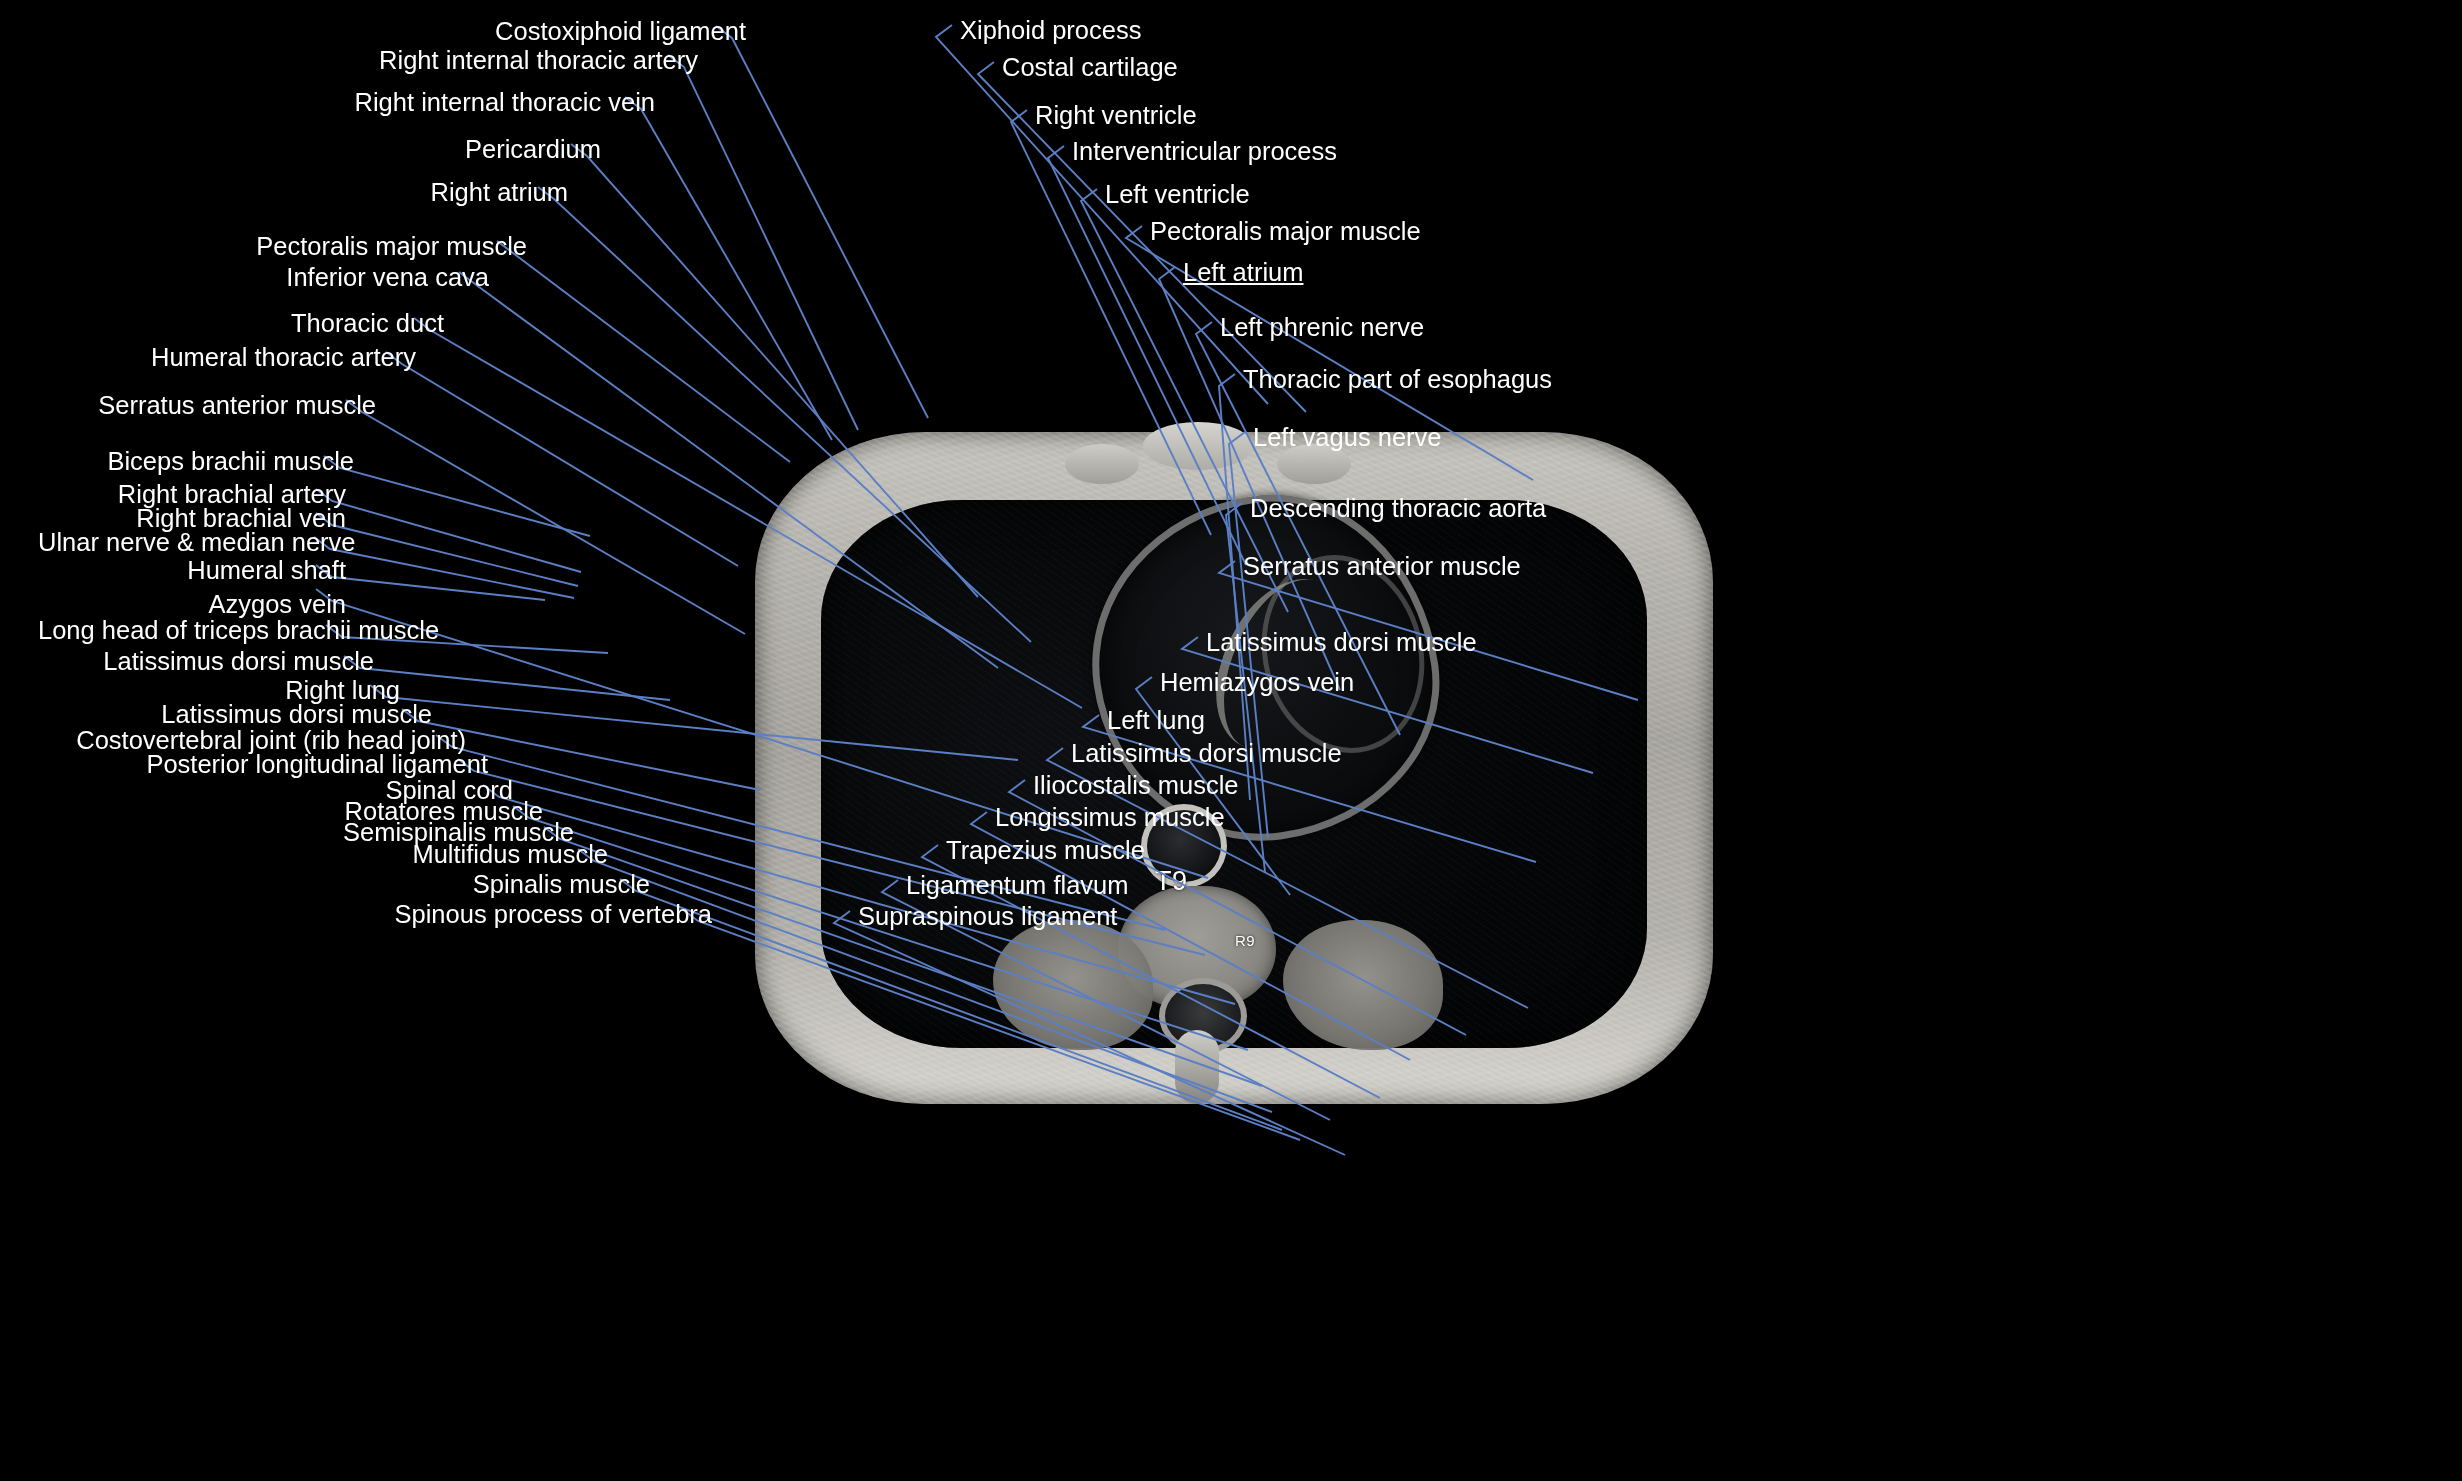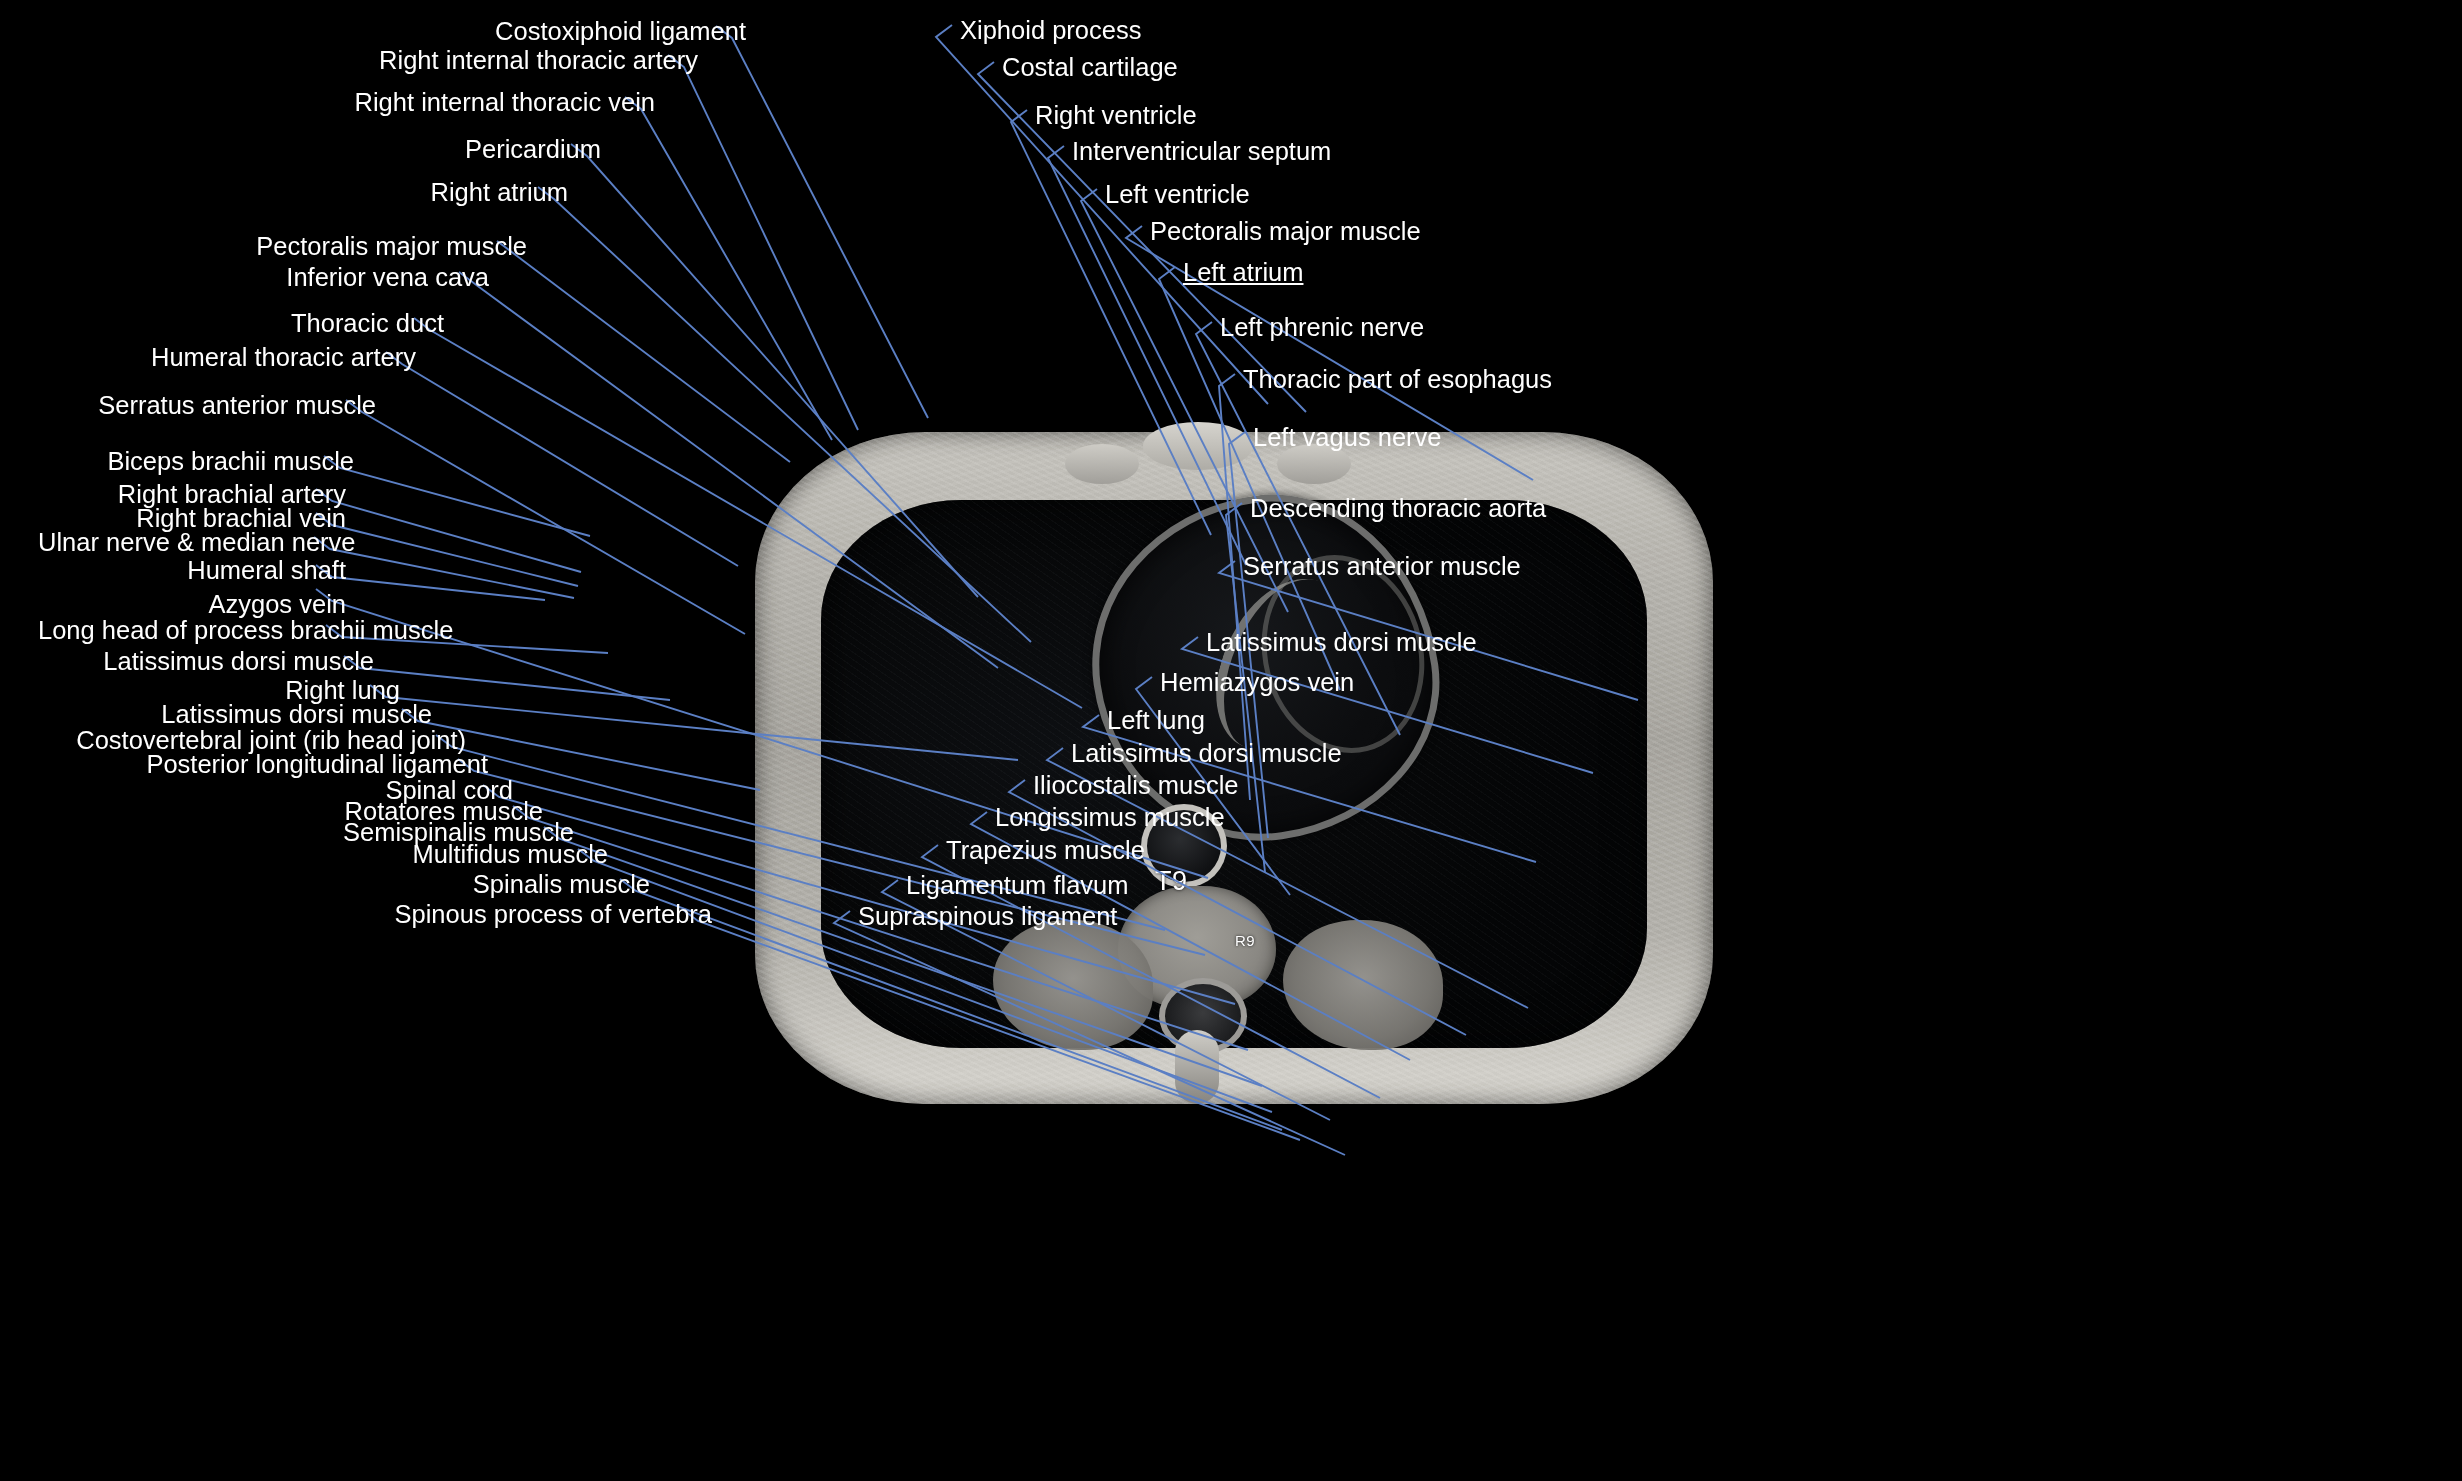--- a/index.html
+++ b/index.html
@@ -293,36 +293,36 @@
       <div class="lbl r" style="top: 265px; left: 0px; width: 451px;">Inferior vena cava</div>
       <div class="lbl r" style="top: 311px; left: 0px; width: 406px;">Thoracic duct</div>
       <div class="lbl r" style="top: 345px; left: 0px; width: 378px;">Humeral thoracic artery</div>
       <div class="lbl r" style="top: 393px; left: 0px; width: 338px;">Serratus anterior muscle</div>
       <div class="lbl r" style="top: 449px; left: 0px; width: 316px;">Biceps brachii muscle</div>
       <div class="lbl r" style="top: 482px; left: 0px; width: 308px;">Right brachial artery</div>
       <div class="lbl r" style="top: 506px; left: 0px; width: 308px;">Right brachial vein</div>
       <div class="lbl r" style="top: 530px; left: 0px; width: 306px;">Ulnar nerve &amp; median nerve</div>
       <div class="lbl r" style="top: 558px; left: 0px; width: 308px;">Humeral shaft</div>
       <div class="lbl r" style="top: 564px; left: 0px; width: 308px; margin-top: 28px;">Azygos vein</div>
-      <div class="lbl r" style="top: 618px; left: 0px; width: 318px;">Long head of process brachii muscle</div>
+      <div class="lbl r" style="top: 618px; left: 0px; width: 318px;">Long head of triceps brachii muscle</div>
       <div class="lbl r" style="top: 649px; left: 0px; width: 336px;">Latissimus dorsi muscle</div>
       <div class="lbl r" style="top: 678px; left: 0px; width: 362px;">Right lung</div>
       <div class="lbl r" style="top: 702px; left: 0px; width: 394px;">Latissimus dorsi muscle</div>
       <div class="lbl r" style="top: 728px; left: 0px; width: 428px;">Costovertebral joint (rib head joint)</div>
       <div class="lbl r" style="top: 752px; left: 0px; width: 450px;">Posterior longitudinal ligament</div>
       <div class="lbl r" style="top: 778px; left: 0px; width: 475px;">Spinal cord</div>
       <div class="lbl r" style="top: 799px; left: 0px; width: 505px;">Rotatores muscle</div>
       <div class="lbl r" style="top: 820px; left: 0px; width: 536px;">Semispinalis muscle</div>
       <div class="lbl r" style="top: 842px; left: 0px; width: 570px;">Multifidus muscle</div>
       <div class="lbl r" style="top: 872px; left: 0px; width: 612px;">Spinalis muscle</div>
       <div class="lbl r" style="top: 902px; left: 0px; width: 674px;">Spinous process of vertebra</div>
       <div class="lbl l" style="top: 18px; left: 960px;">Xiphoid process</div>
       <div class="lbl l" style="top: 55px; left: 1002px;">Costal cartilage</div>
       <div class="lbl l" style="top: 103px; left: 1035px;">Right ventricle</div>
-      <div class="lbl l" style="top: 139px; left: 1072px;">Interventricular septum</div>
+      <div class="lbl l" style="top: 139px; left: 1072px;">Interventricular process</div>
       <div class="lbl l" style="top: 182px; left: 1105px;">Left ventricle</div>
       <div class="lbl l" style="top: 219px; left: 1150px;">Pectoralis major muscle</div>
       <div class="lbl l" style="top: 260px; left: 1183px; text-decoration: underline;">Left atrium</div>
       <div class="lbl l" style="top: 315px; left: 1220px;">Left phrenic nerve</div>
       <div class="lbl l" style="top: 367px; left: 1243px;">Thoracic part of esophagus</div>
       <div class="lbl l" style="top: 425px; left: 1253px;">Left vagus nerve</div>
       <div class="lbl l" style="top: 496px; left: 1250px;">Descending thoracic aorta</div>
       <div class="lbl l" style="top: 554px; left: 1243px;">Serratus anterior muscle</div>
       <div class="lbl l" style="top: 630px; left: 1206px;">Latissimus dorsi muscle</div>
       <div class="lbl l" style="top: 670px; left: 1160px; text-align: center;">Hemiazygos vein</div>

